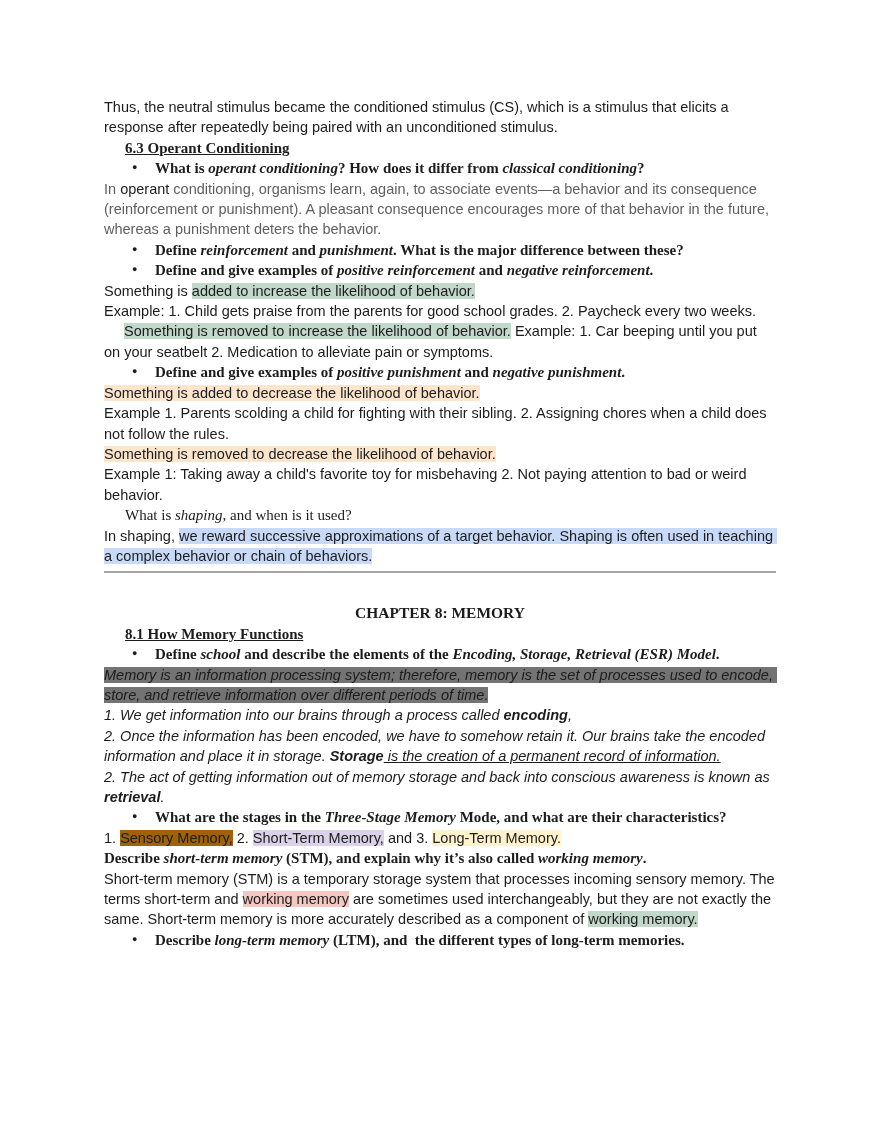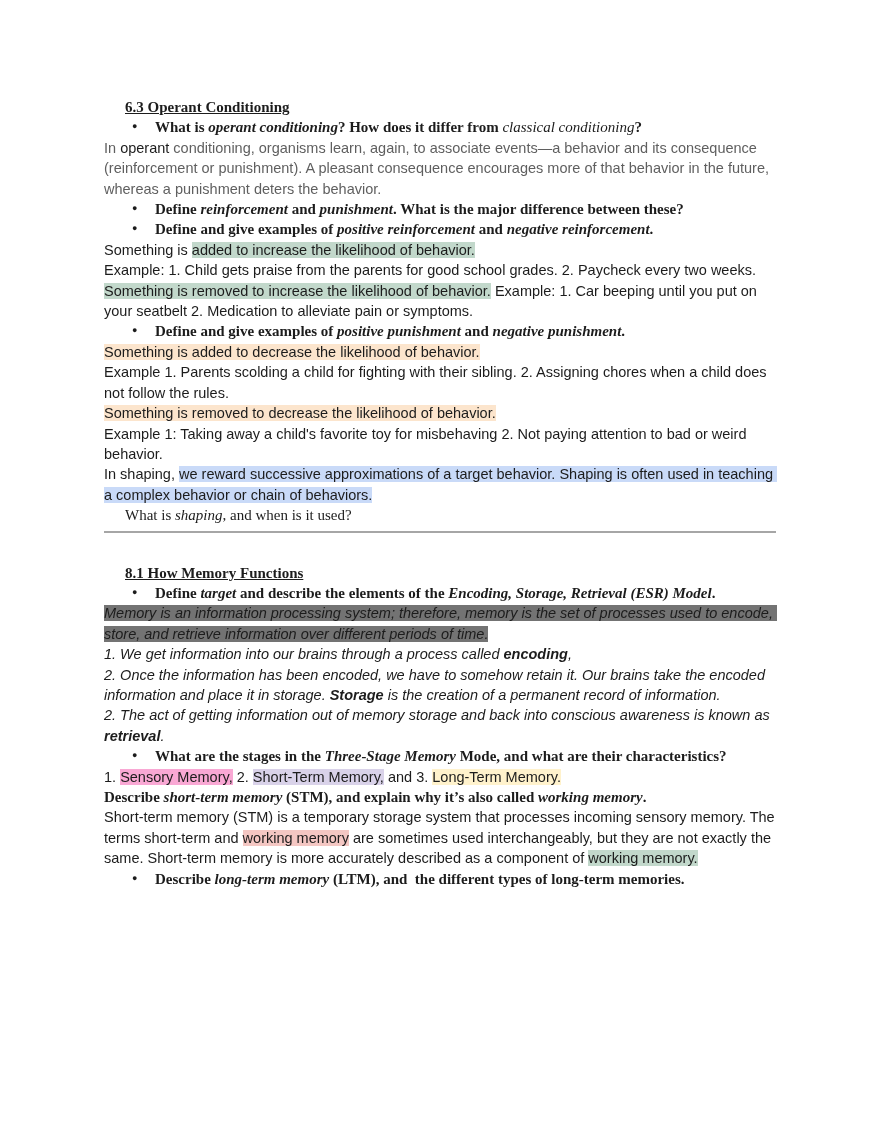--- a/index.html
+++ b/index.html
@@ -19,41 +19,43 @@
   .heading{padding-left:21px;}
   .subq{padding-left:21px;}
   .center{text-align:center;font-size:15.5px;}
   .divider{border-top:2px solid #a6a6a6;margin-top:5px;}
   .spacer{width:100%;}
 </style>
 </head>
 <body>
 
 <div class="page">
+    <div class="block para"><span>Thus, the neutral stimulus became the conditioned stimulus (CS), which is a stimulus that elicits a response after repeatedly being paired with an unconditioned stimulus.</span></div>
     <div class="block heading serif"><span style="font-weight: bold; text-decoration: underline;">6.3 Operant Conditioning</span></div>
-    <div class="block bullet serif"><span class="dot">●</span><span style="font-weight: bold;">What is </span><span style="font-weight: bold; font-style: italic;">operant conditioning</span><span style="font-weight: bold; margin-top: 8px;">? How does it differ from </span><span style="font-weight: normal; font-style: italic; text-align: center;">classical conditioning</span><span style="font-weight: bold;">?</span></div>
+    <div class="block bullet serif"><span class="dot">●</span><span style="font-weight: bold;">What is </span><span style="font-weight: bold; font-style: italic;">operant conditioning</span><span style="font-weight: bold; margin-top: 8px;">? How does it differ from </span><span style="font-weight: bold; font-style: italic; text-align: center;">classical conditioning</span><span style="font-weight: bold;">?</span></div>
     <div class="block para"><span style="color: rgb(95, 95, 95);">In </span><span style="color: rgb(28, 28, 28);">operant</span><span style="color: rgb(95, 95, 95);"> conditioning, organisms learn, again, to associate events—a behavior and its consequence (reinforcement or punishment). A pleasant consequence encourages more of that behavior in the future, whereas a punishment deters the behavior.</span></div>
     <div class="block bullet serif"><span class="dot">●</span><span style="font-weight: bold;">Define </span><span style="font-weight: bold; font-style: italic;">reinforcement</span><span style="font-weight: bold;"> and </span><span style="font-weight: bold; font-style: italic;">punishment</span><span style="font-weight: bold;">. What is the major difference between these?</span></div>
     <div class="block bullet serif"><span class="dot">●</span><span style="font-weight: bold;">Define and give examples of </span><span style="font-weight: bold; font-style: italic;">positive reinforcement</span><span style="font-weight: bold;"> and </span><span style="font-weight: bold; font-style: italic;">negative reinforcement</span><span style="font-weight: bold;">.</span></div>
     <div class="block para"><span>Something is </span><span style="background-color: rgb(194, 216, 203);">added to increase the likelihood of behavior.</span></div>
     <div class="block para"><span>Example: 1. Child gets praise from the parents for good school grades. 2. Paycheck every two weeks.</span></div>
-    <div class="block para"><span style="background-color: rgb(194, 216, 203);">Something is removed to increase the likelihood of behavior.</span><span> Example: 1. Car beeping until you put on your seatbelt 2. Medication to alleviate pain or symptoms.</span></div>
+    <div class="block para"><span style="background-color: rgb(194, 216, 203); margin-left: 20px;">Something is removed to increase the likelihood of behavior.</span><span> Example: 1. Car beeping until you put on your seatbelt 2. Medication to alleviate pain or symptoms.</span></div>
     <div class="block bullet serif"><span class="dot">●</span><span style="font-weight: bold;">Define and give examples of </span><span style="font-weight: bold; font-style: italic;">positive punishment</span><span style="font-weight: bold;"> and </span><span style="font-weight: bold; font-style: italic;">negative punishment</span><span style="font-weight: bold;">.</span></div>
     <div class="block para"><span style="background-color: rgb(252, 229, 205);">Something is added to decrease the likelihood of behavior.</span></div>
     <div class="block para"><span>Example 1. Parents scolding a child for fighting with their sibling. 2. Assigning chores when a child does not follow the rules.</span></div>
     <div class="block para"><span style="background-color: rgb(252, 229, 205); margin-top: 34px;">Something is removed to decrease the likelihood of behavior.</span></div>
     <div class="block para"><span>Example 1: Taking away a child's favorite toy for misbehaving 2. Not paying attention to bad or weird behavior.</span></div>
+    <div class="block subq serif"><span>What is </span><span style="font-style: italic;">shaping</span><span>, and when is it used?</span></div>
     <div class="block para"><span>In shaping, </span><span style="background-color: rgb(201, 218, 248);">we reward successive approximations of a target behavior. Shaping is often used in teaching a complex behavior or chain of behaviors.</span></div>
-    <div class="block subq serif"><span>What is </span><span style="font-style: italic;">shaping</span><span>, and when is it used?</span></div>
     <div class="divider"></div>
     <div class="spacer" style="height: 30px;"></div>
+    <div class="block center serif"><span style="font-weight: bold;">CHAPTER 8: MEMORY</span></div>
     <div class="block heading serif"><span style="font-weight: bold; text-decoration: underline;">8.1 How Memory Functions</span></div>
-    <div class="block bullet serif"><span class="dot">●</span><span style="font-weight: bold;">Define </span><span style="font-weight: bold; font-style: italic;">target</span><span style="font-weight: bold;"> and describe the elements of the </span><span style="font-weight: bold; font-style: italic;">Encoding, Storage, Retrieval (ESR) Model</span><span style="font-weight: bold;">.</span></div>
+    <div class="block bullet serif"><span class="dot">●</span><span style="font-weight: bold;">Define </span><span style="font-weight: bold; font-style: italic;">school</span><span style="font-weight: bold;"> and describe the elements of the </span><span style="font-weight: bold; font-style: italic;">Encoding, Storage, Retrieval (ESR) Model</span><span style="font-weight: bold;">.</span></div>
     <div class="block para"><span style="font-style: italic; background-color: #737373;">Memory is an information processing system; therefore, memory is the set of processes used to encode, store, and retrieve information over different periods of time.</span></div>
     <div class="block para"><span style="font-style: italic;">1. We get information into our brains through a process called </span><span style="font-weight: bold; font-style: italic;">encoding</span><span style="font-style: italic;">,</span></div>
-    <div class="block para"><span style="font-style: italic;">2. Once the information has been encoded, we have to somehow retain it. Our brains take the encoded information and place it in storage. </span><span style="font-weight: bold; font-style: italic;">Storage</span><span style="font-style: italic;"> is the creation of a permanent record of information.</span></div>
+    <div class="block para"><span style="font-style: italic;">2. Once the information has been encoded, we have to somehow retain it. Our brains take the encoded information and place it in storage. </span><span style="font-weight: bold; font-style: italic;">Storage</span><span style="font-style: italic; text-decoration: underline;"> is the creation of a permanent record of information.</span></div>
     <div class="block para"><span style="font-style: italic;">2. The act of getting information out of memory storage and back into conscious awareness is known as </span><span style="font-weight: bold; font-style: italic;">retrieval</span><span style="font-style: italic;">.</span></div>
     <div class="block bullet serif"><span class="dot">●</span><span style="font-weight: bold;">What are the stages in the </span><span style="font-weight: bold; font-style: italic;">Three-Stage Memory</span><span style="font-weight: bold;"> Mode, and what are their characteristics?</span></div>
-    <div class="block para"><span>1. </span><span style="background-color: #f9a8d4;">Sensory Memory,</span><span> 2. </span><span style="background-color: rgb(217, 210, 233);">Short-Term Memory,</span><span> and 3. </span><span style="background-color: rgb(255, 242, 204);">Long-Term Memory.</span></div>
+    <div class="block para"><span>1. </span><span style="background-color: #a16207;">Sensory Memory,</span><span> 2. </span><span style="background-color: rgb(217, 210, 233);">Short-Term Memory,</span><span> and 3. </span><span style="background-color: rgb(255, 242, 204);">Long-Term Memory.</span></div>
     <div class="block qleft serif"><span style="font-weight: bold;">Describe </span><span style="font-weight: bold; font-style: italic;">short-term memory</span><span style="font-weight: bold;"> (STM), and explain why it’s also called </span><span style="font-weight: bold; font-style: italic;">working memory</span><span style="font-weight: bold;">.</span></div>
     <div class="block para"><span>Short-term memory (STM) is a temporary storage system that processes incoming sensory memory. The terms short-term and </span><span style="background-color: rgb(244, 199, 195);">working memory</span><span> are sometimes used interchangeably, but they are not exactly the same. Short-term memory is more accurately described as a component of </span><span style="background-color: rgb(194, 216, 203);">working memory.</span></div>
     <div class="block bullet serif"><span class="dot">●</span><span style="font-weight: bold;">Describe </span><span style="font-weight: bold; font-style: italic;">long-term memory</span><span style="font-weight: bold;"> (LTM), and  the different types of long-term memories.</span></div>
   </div>
 
 </body></html>

